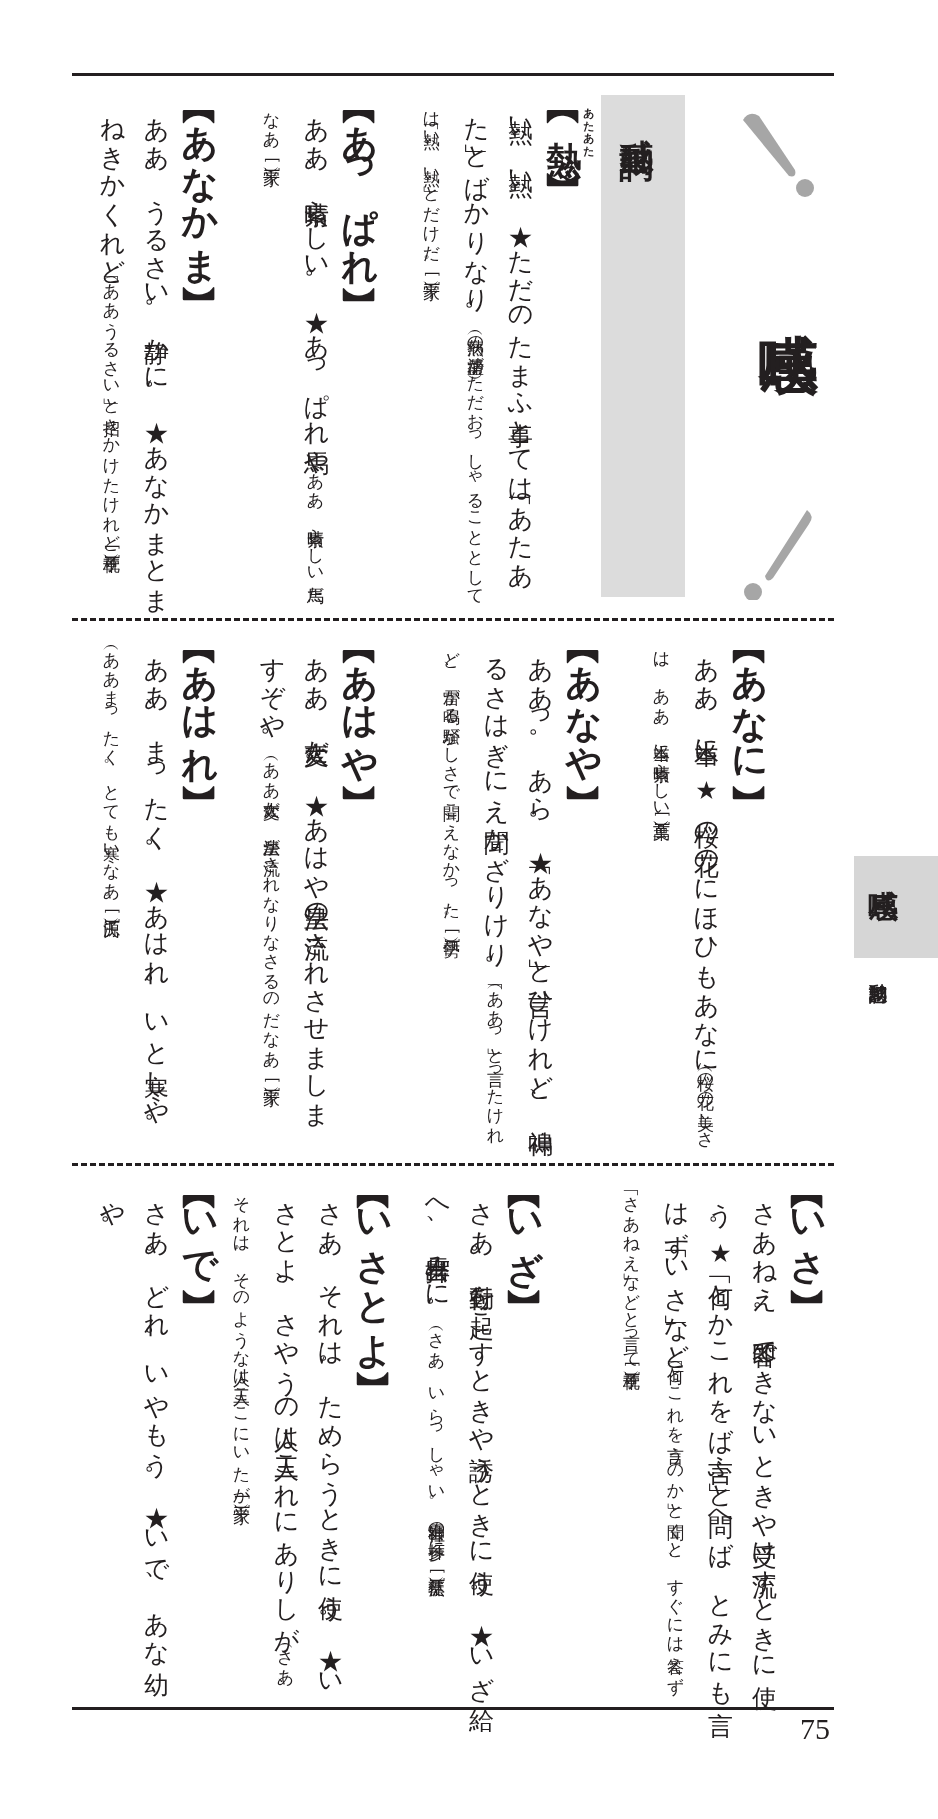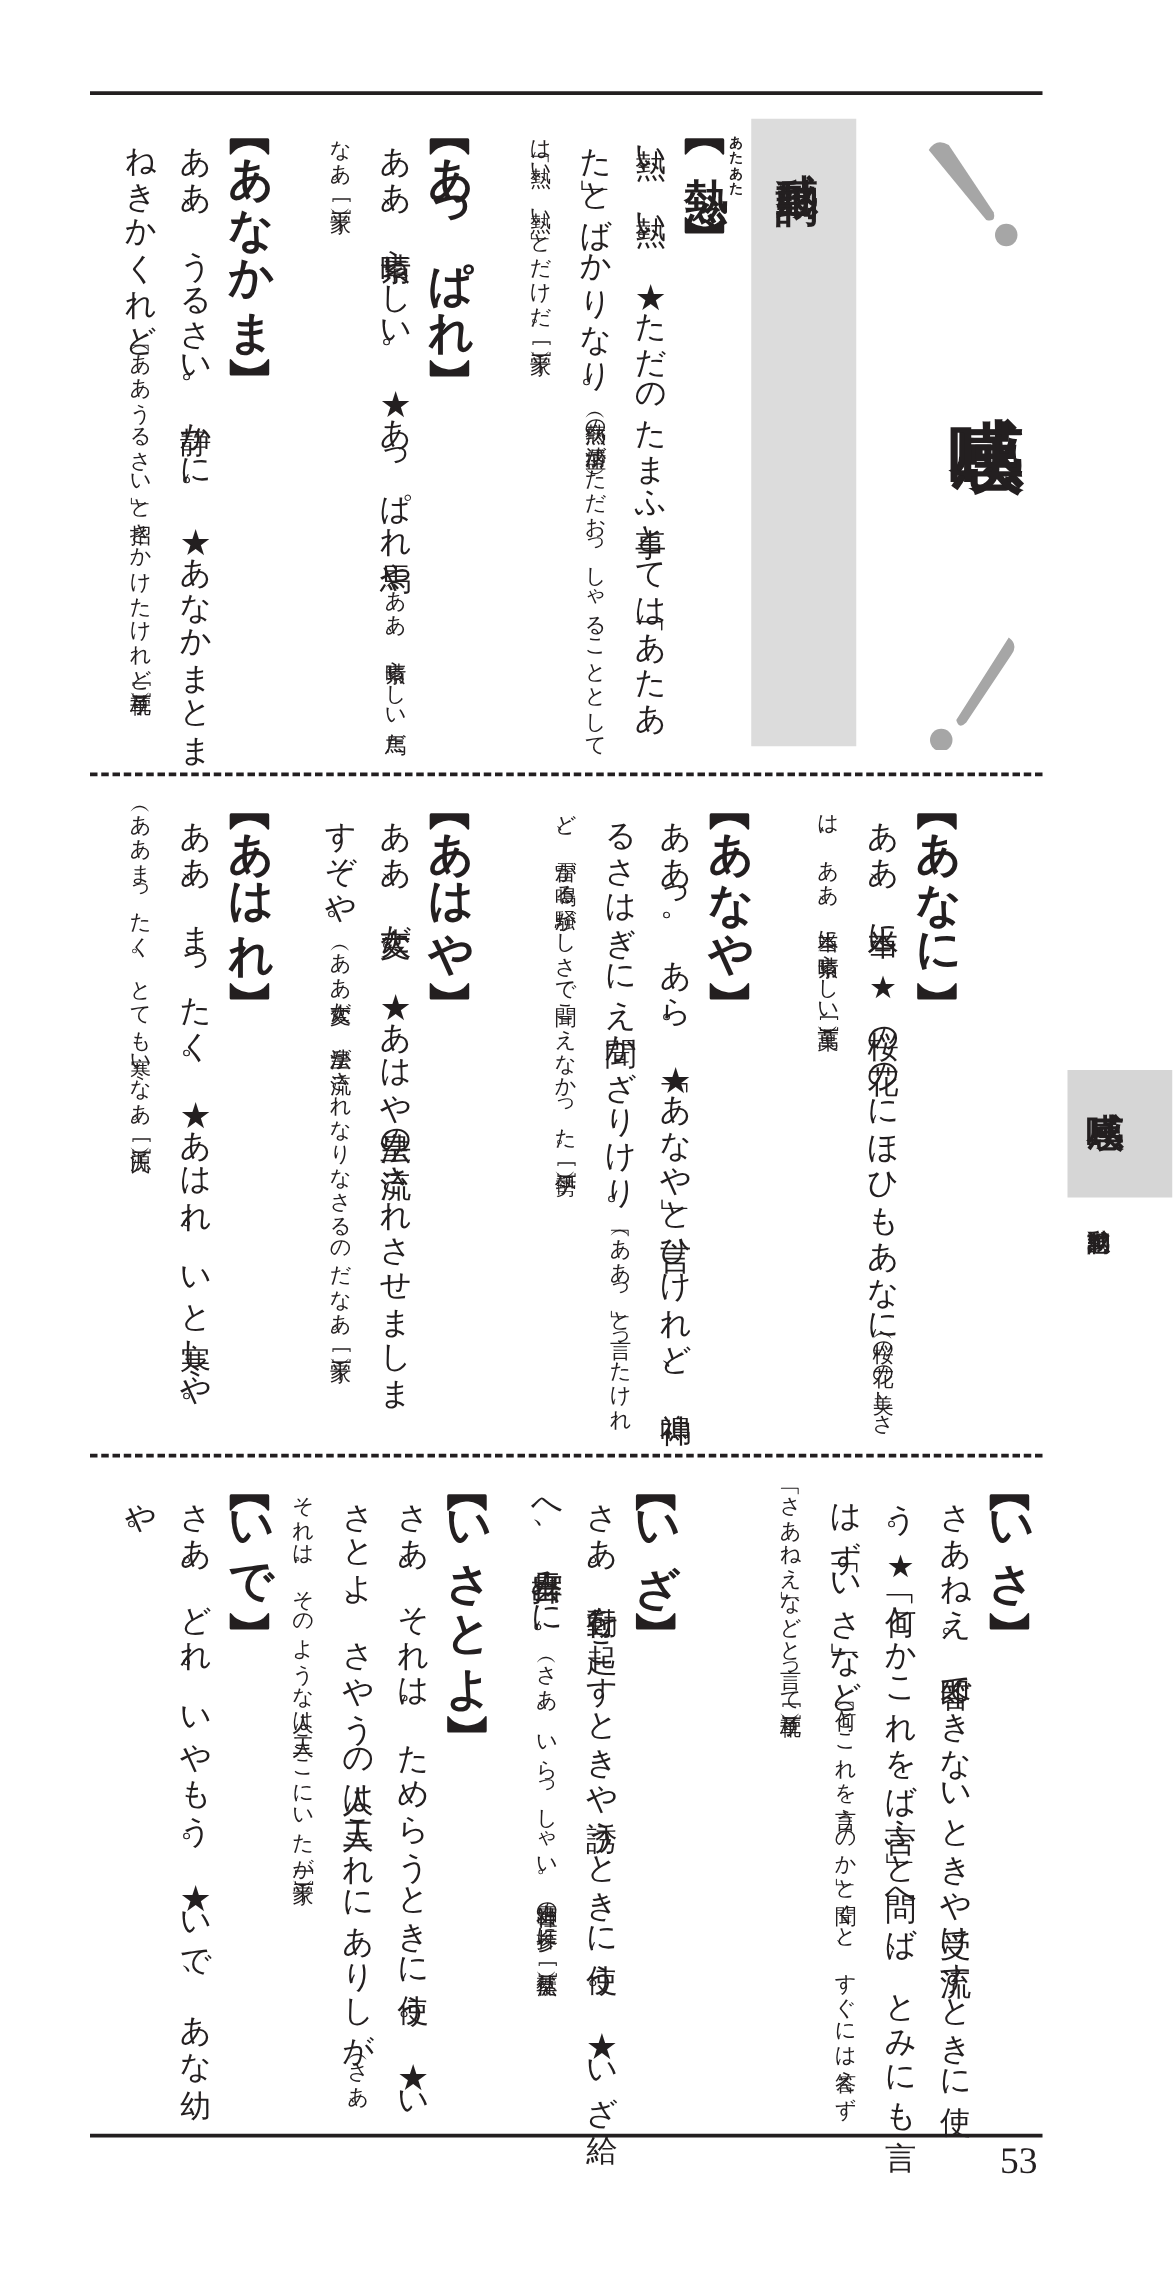--- a/index.html
+++ b/index.html
@@ -113,13 +113,13 @@
 
 <div class="entry" style="left:90px;top:1185px;height:510px;">
   <span class="headword">【<span>いで</span>】</span><br>
   <span class="gloss">さあ。どれ。いやもう。</span><span class="star">★いで、あな幼や。</span>
 </div>
 
 <div class="side-tab"></div>
 <div class="side-tab-label">感嘆</div>
 <div class="side-sub">感動詞</div>
 
-<div class="page-number">53</div>
+<div class="page-number">75</div>
 
 </body></html>

